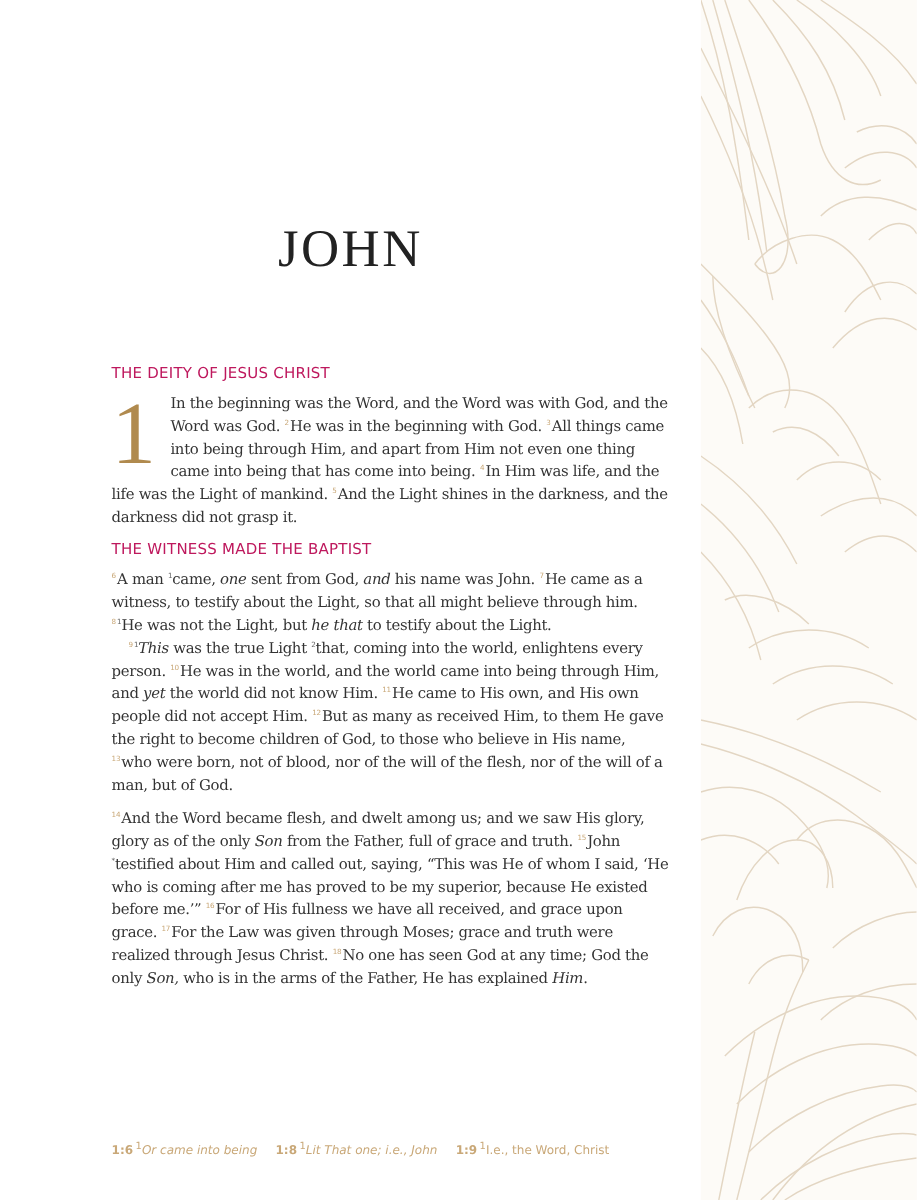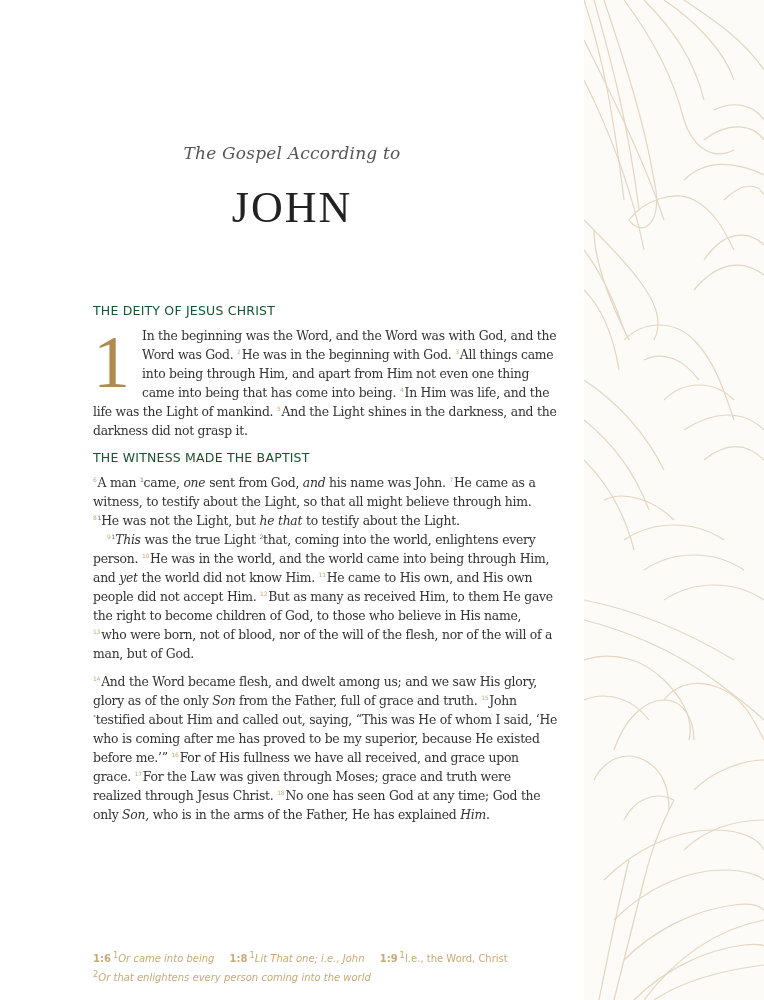--- a/index.html
+++ b/index.html
@@ -31,21 +31,21 @@
     font-family: "Liberation Serif", serif;
     font-size: 44px; color: #222; letter-spacing: 2px;
   }
   .content {
     position: absolute; left: 93px; top: 302px; width: 465px;
     font-family: "DejaVu Serif", serif;
     font-size: 12.4px; line-height: 19px; color: #333;
   }
   .heading {
     font-family: "DejaVu Sans", sans-serif;
-    font-size: 12.5px; color: #14532d; letter-spacing: 0.2px;
+    font-size: 12.5px; color: #be185d; letter-spacing: 0.2px;
     margin: 0 0 6px 0; line-height: 18px;
   }
   .section { margin-bottom: 9px; }
   .para { margin: 0; text-align: left; letter-spacing: -0.25px; }
   .indent { text-indent: 14px; }
   .dropcap {
     float: left; font-family: "Liberation Serif", serif;
     font-size: 74px; line-height: 60px; color: #b08a4e;
     margin: 6px 12px 0 0; height: 60px;
   }
@@ -64,21 +64,20 @@
     line-height: 14px; color: #c9a878;
   }
   .footnotes .ref { font-style: normal; font-weight: bold; margin-right: 2px; }
   .footnotes .note { font-style: italic; }
   .footnotes .gap { display: inline-block; width: 12px; }
 </style>
 </head>
 <body>
 
 <div class="page-left">
-  <div class="subtitle">The Gospel According to</div>
   <div class="book-title">JOHN</div>
 
   <div class="content">
     <div class="section">
       <div class="heading">THE DEITY OF JESUS CHRIST</div>
       <div class="dropcap">1</div>
       <p class="para">In the beginning was the Word, and the Word was with God, and the Word was God. <span class="vn">2</span>He was in the beginning with God. <span class="vn">3</span>All things came into being through Him, and apart from Him not even one thing came into being that has come into being. <span class="vn">4</span>In Him was life, and the life was the Light of mankind. <span class="vn">5</span>And the Light shines in the darkness, and the darkness did not grasp it.</p>
     </div>
 
     <div class="section">
@@ -90,23 +89,20 @@
     <div class="section">
       <p class="para"><span class="vn">14</span>And the Word became flesh, and dwelt among us; and we saw His glory, glory as of the only <em>Son</em> from the Father, full of grace and truth. <span class="vn">15</span>John <span class="fn-mark">*</span>testified about Him and called out, saying, “This was He of whom I said, ‘He who is coming after me has proved to be my superior, because He existed before me.’” <span class="vn">16</span>For of His fullness we have all received, and grace upon grace. <span class="vn">17</span>For the Law was given through Moses; grace and truth were realized through Jesus Christ. <span class="vn">18</span>No one has seen God at any time; God the only <em>Son,</em> who is in the arms of the Father, He has explained <em>Him</em>.</p>
     </div>
   </div>
 
   <div class="footnotes">
     <div>
       <span><span class="ref">1:6</span><sup>1</sup><span class="note">Or came into being</span></span><span class="gap"></span>
       <span><span class="ref">1:8</span><sup>1</sup><span class="note">Lit That one; i.e., John</span></span><span class="gap"></span>
       <span><span class="ref">1:9</span><sup>1</sup><span>I.e., the Word, Christ</span></span>
-    </div>
-    <div>
-      <span><sup>2</sup><span class="note">Or that enlightens every person coming into the world</span></span>
     </div>
   </div>
 </div>
 
 <div class="floral-panel">
   <svg width="180" height="1000" viewBox="0 0 180 1000" fill="none" stroke="#e3d6c3" stroke-width="1.2">
 
     <path d="M0 0 C20 60 30 120 40 200"></path>
     <path d="M10 0 C30 70 45 130 55 210"></path>
     <path d="M20 0 C40 60 60 120 70 180 C80 220 60 240 45 220"></path>

